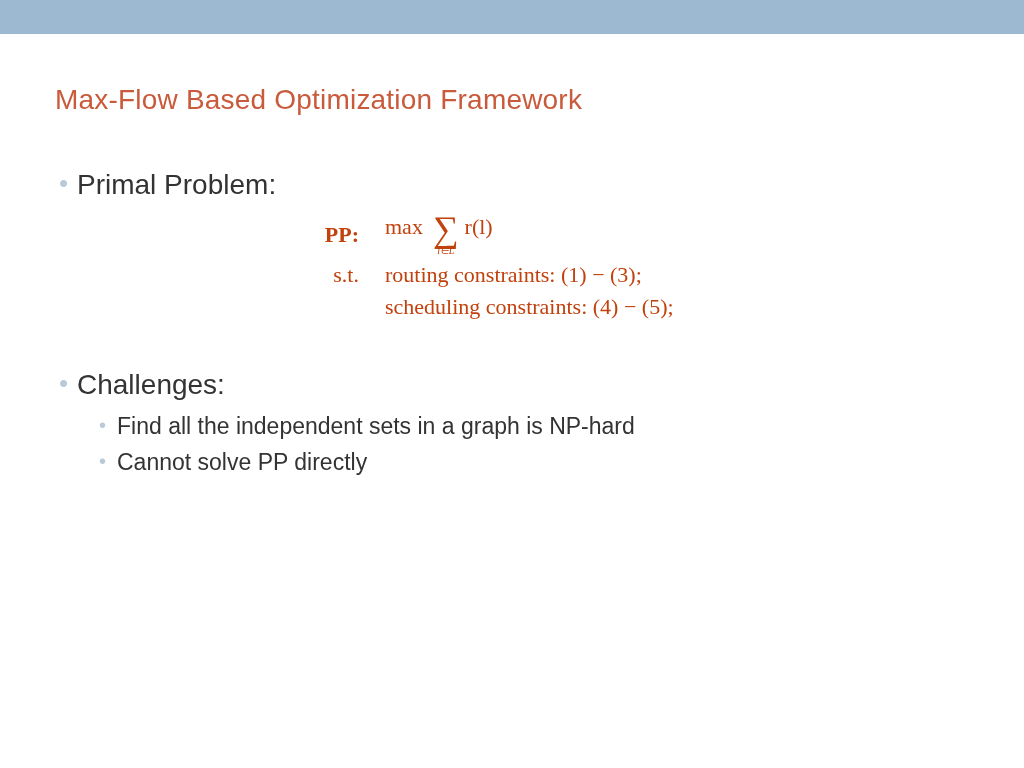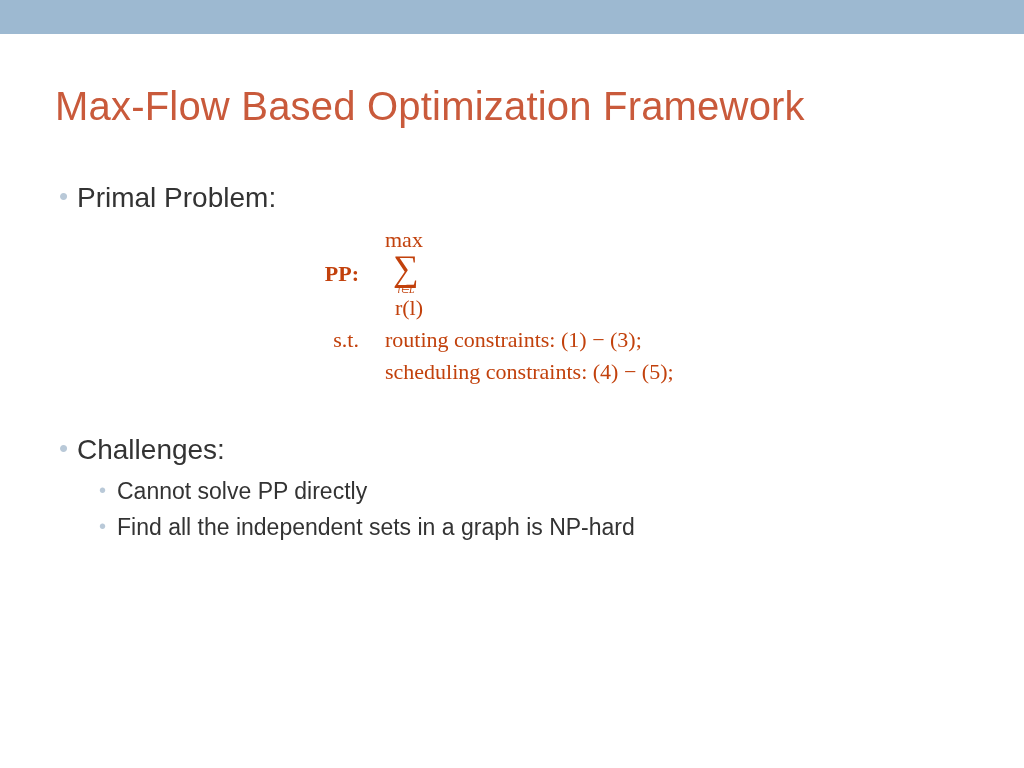--- a/index.html
+++ b/index.html
@@ -1,39 +1,39 @@
 <!DOCTYPE html>
 <html><head>
 <meta charset="utf-8">
 <style>
   * { margin: 0; padding: 0; box-sizing: border-box; }
   html, body { width: 1024px; height: 768px; font-family: Arial, Helvetica, sans-serif; background: #fff; }
   .top-bar { width: 100%; height: 34px; background: #9db9d1; }
   .slide { padding: 50px 55px 0 55px; }
-  .title { color: #c95a3b; font-size: 40px; font-weight: 400; letter-spacing: 0.2px; margin-bottom: 52px; }
+  .title { color: #c95a3b; font-size: 28px; font-weight: 400; letter-spacing: 0.2px; margin-bottom: 52px; }
   ul.level1 { list-style: none; margin-top: 48px; }
   ul.level1 > li { position: relative; padding-left: 22px; margin-bottom: 10px; }
   ul.level1 > li::before {
     content: "•"; position: absolute; left: 4px; top: 0;
     color: #b9c9d8; font-size: 26px; line-height: 30px;
   }
   ul.level1 > li > .item-text { color: #333; font-size: 28px; line-height: 34px; }
   ul.level2 { list-style: none; margin-top: 10px; }
   ul.level2 > li { position: relative; padding-left: 40px; margin-bottom: 8px; }
   ul.level2 > li::before {
     content: "•"; position: absolute; left: 22px; top: 0;
     color: #b9c9d8; font-size: 20px; line-height: 26px;
   }
   ul.level2 > li > .item-text { color: #333; font-size: 23px; line-height: 28px; }
 
   .math-block { font-family: "Times New Roman", Times, serif; color: #c2410c; margin: 12px 0 26px 240px; }
   .math-row { display: flex; align-items: center; margin-bottom: 6px; }
   .math-label { width: 90px; text-align: right; padding-right: 26px; font-size: 22px; }
   .pp-label { font-weight: bold; }
-  .math-content { font-size: 22px; display: flex; align-items: center; flex-direction: column; }
+  .math-content { font-size: 22px; display: flex; align-items: flex-start; }
   .op-max { padding-right: 10px; }
   .sigma { display: inline-flex; flex-direction: column; align-items: center; line-height: 1; margin-right: 6px; }
   .sigma .big { font-size: 36px; line-height: 30px; }
   .sigma .sub { font-size: 10px; font-style: italic; margin-top: 2px; }
   .rl { }
   .constraint { font-size: 22px; }
 </style>
 </head>
 <body>
 
@@ -69,22 +69,22 @@
       <div class="math-label"></div>
       <div class="math-content constraint">scheduling constraints: (4) − (5);</div>
     </div>
   </div>
 
   <ul class="level1">
     <li>
       <span class="item-text">Challenges:</span>
       <ul class="level2">
         <li>
-          <span class="item-text">Cannot solve PP directly</span>
+          <span class="item-text">Find all the independent sets in a graph is NP-hard</span>
         </li>
         <li>
-          <span class="item-text">Find all the independent sets in a graph is NP-hard</span>
+          <span class="item-text">Cannot solve PP directly</span>
         </li>
       </ul>
     </li>
   </ul>
 
 </div>
 
 </body></html>

